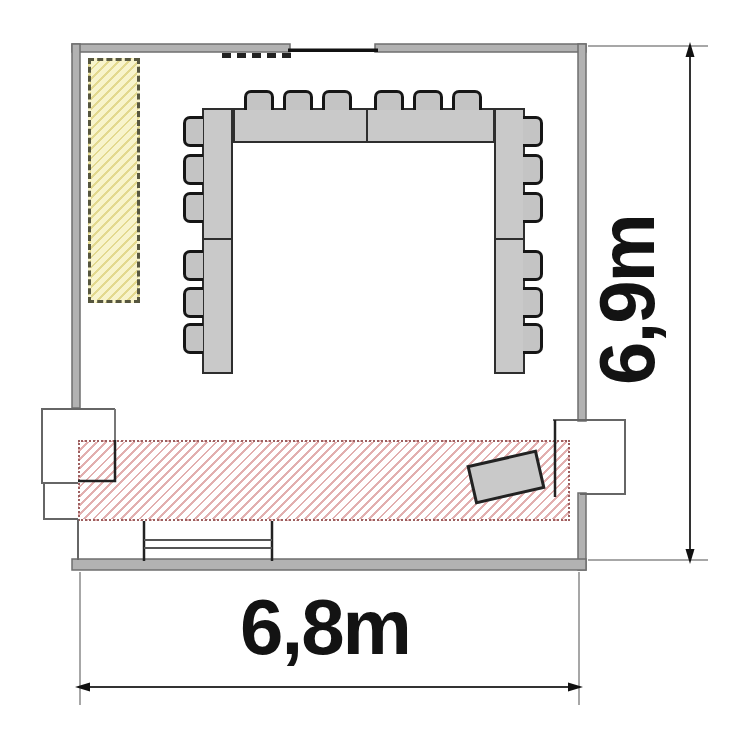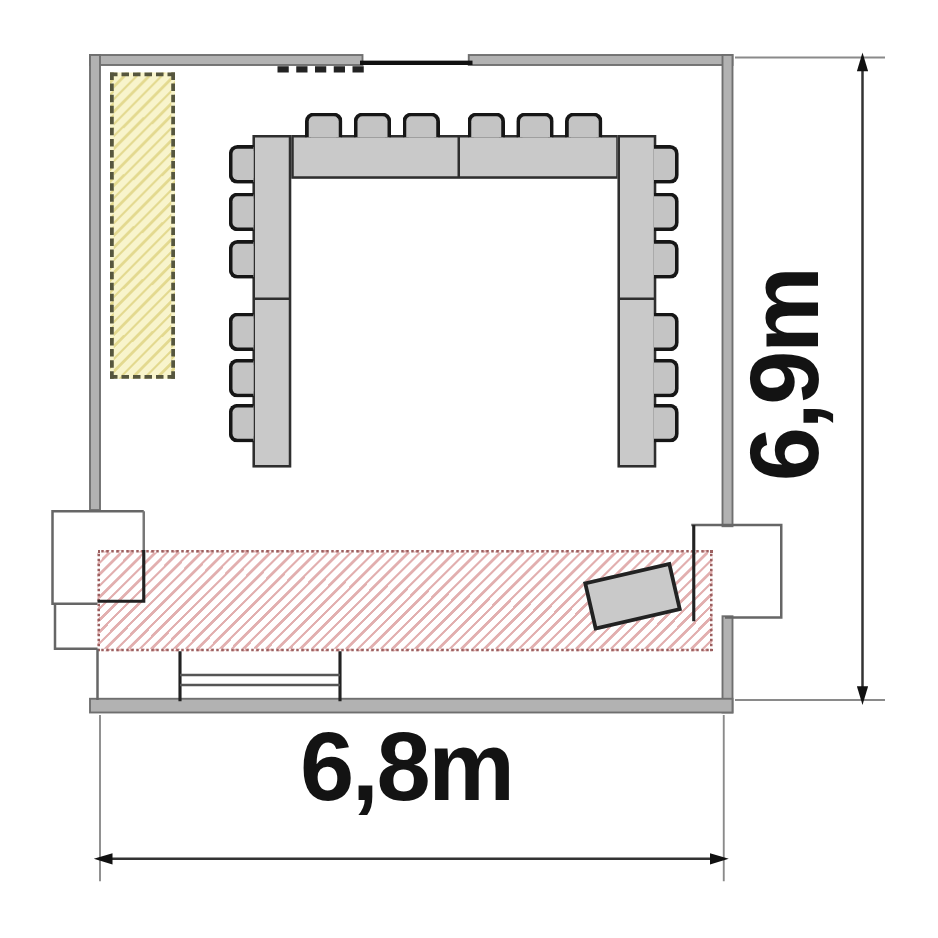--- a/index.html
+++ b/index.html
@@ -41,21 +41,21 @@
   .chair{position:absolute;background:var(--chair-fill,#c4c4c4);
     border:3px solid var(--chair-border,#161616);box-sizing:border-box;}
   .chair-top  {width:30px;height:20px;border-bottom:none;border-radius:7px 7px 0 0;}
   .chair-left {width:20px;height:31px;border-right:none; border-radius:7px 0 0 7px;}
   .chair-right{width:20px;height:31px;border-left:none;  border-radius:0 7px 7px 0;}
 
   .dim-label{position:absolute;z-index:6;color:var(--text,#131313);
     font-weight:700;font-size:78px;letter-spacing:-2px;text-align:center;}
   .label-h{left:487px;top:260px;width:280px;height:80px;line-height:80px;
     transform:rotate(-90deg);}
-  .label-w{left:175px;top:571px;width:300px;height:84px;line-height:84px;}
+  .label-w{left:175px;top:585px;width:300px;height:84px;line-height:84px;}
 </style>
 </head>
 <body>
 
 <div id="plan">
 
   <div class="zone zone-yellow"></div>
   <div class="zone zone-red"></div>
   <div class="tilted-table"></div>
 

